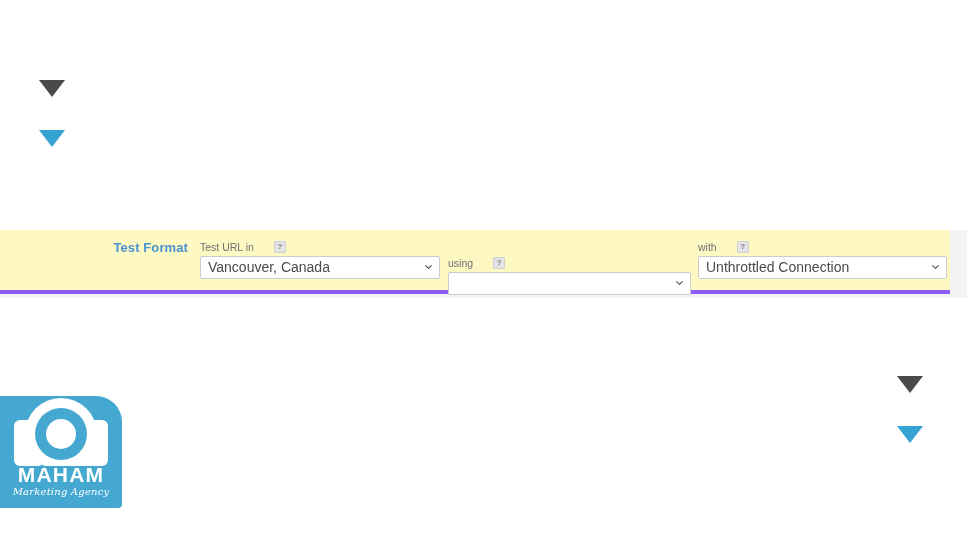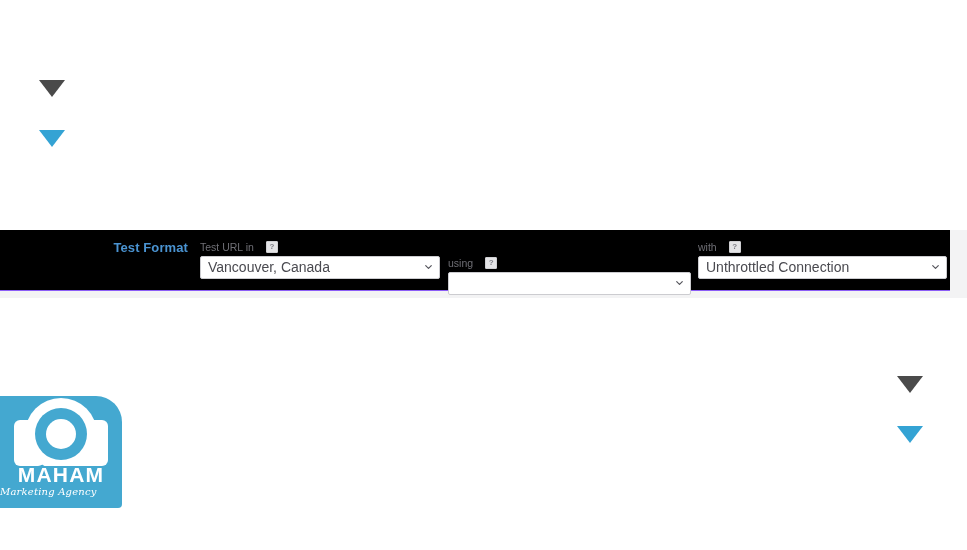--- a/index.html
+++ b/index.html
@@ -40,22 +40,22 @@
     width: 967px;
     height: 68px;
     background: #f3f3f4;
   }
   .band-panel {
     position: absolute;
     left: 0;
     top: 0;
     width: 950px;
     height: 60px;
-    background: #000000;
-    border-bottom: 1px solid #8b5cf6;
+    background: #fef9c3;
+    border-bottom: 4px solid #8b5cf6;
   }
   .band-inner {
     position: absolute;
     left: 0;
     top: 0;
     width: 950px;
     height: 60px;
   }
 
   
@@ -90,21 +90,21 @@
   #field-connection { left: 698px; width: 249px; }
 
   .field-label {
     font-size: 10.5px;
     color: #6f6f75;
     line-height: 12px;
     margin-bottom: 3px;
     white-space: nowrap;
     display: flex;
     align-items: flex-end;
-    gap: 12px;
+    gap: 20px;
   }
   .help-icon {
     display: inline-flex;
     align-items: center;
     justify-content: center;
     width: 10px;
     height: 10px;
     background: #e4e4e6;
     border: 1px solid #cfcfd2;
     border-radius: 1px;
@@ -176,21 +176,21 @@
     font-size: 21px;
     font-weight: bold;
     letter-spacing: 1.2px;
     line-height: 22px;
   }
   .logo-tag {
     position: absolute;
     left: 0;
     right: 0;
     top: 90px;
-    text-align: left;
+    text-align: center;
     color: #ffffff;
     font-size: 10px;
     font-style: italic;
     font-family: "DejaVu Serif", serif;
     letter-spacing: .2px;
     line-height: 12px;
   }
 </style>
 </head>
 <body>

